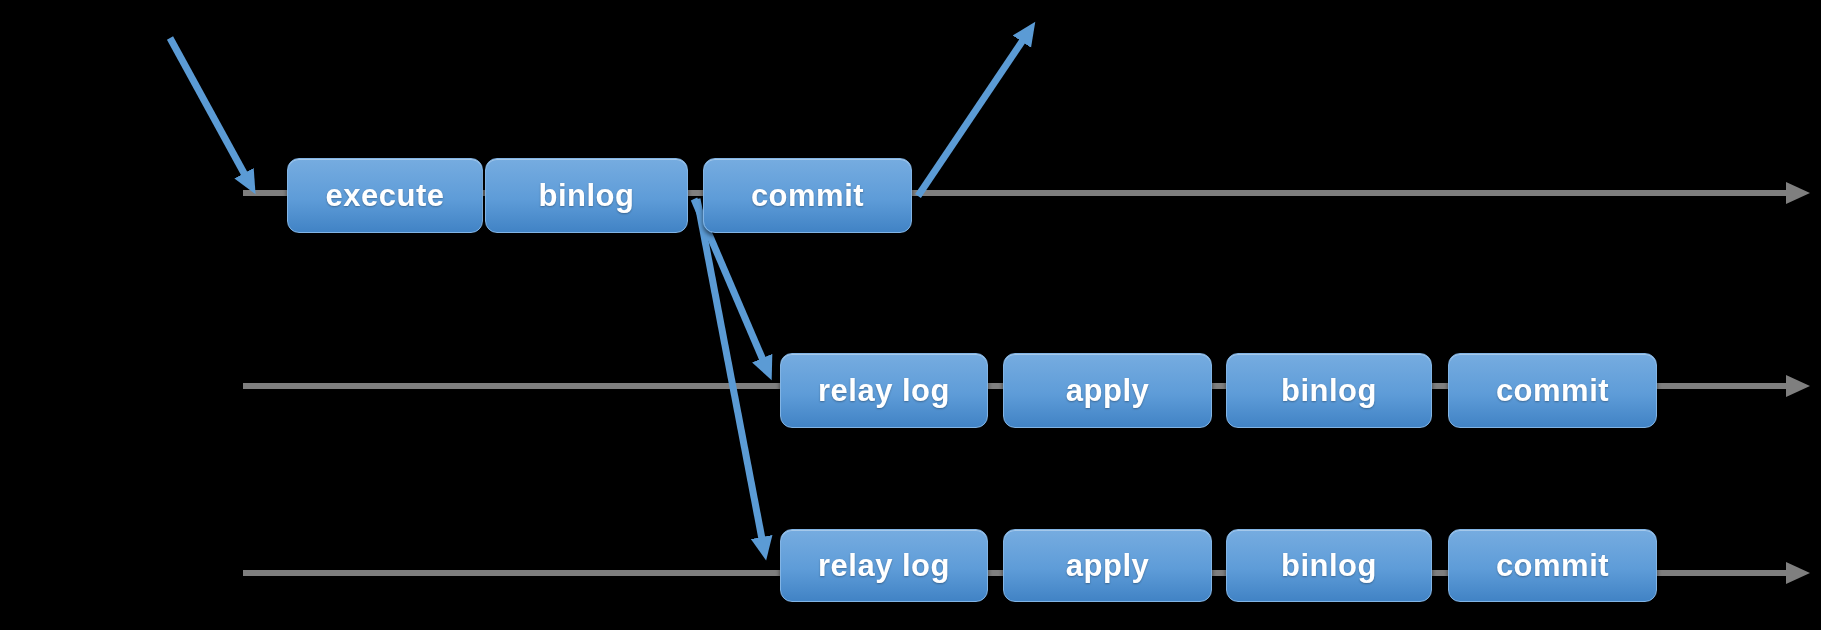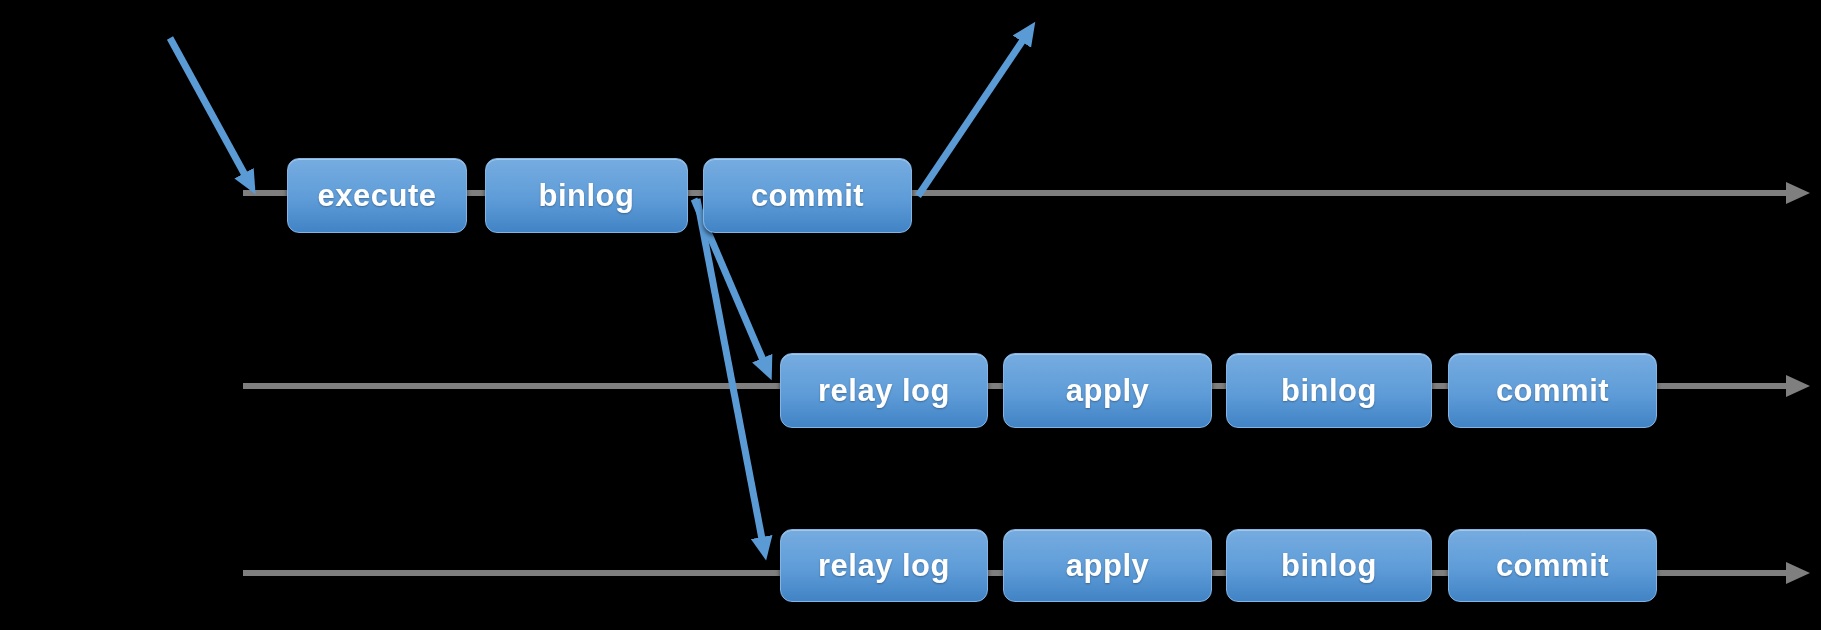--- a/index.html
+++ b/index.html
@@ -49,21 +49,21 @@
     <line class="timeline" x1="243" y1="193" x2="1788" y2="193" marker-end="url(#grayHead)"></line>
     <line class="timeline" x1="243" y1="386" x2="1788" y2="386" marker-end="url(#grayHead)"></line>
     <line class="timeline" x1="243" y1="573" x2="1788" y2="573" marker-end="url(#grayHead)"></line>
 
     <line class="barrow" x1="170" y1="38" x2="245" y2="175" marker-end="url(#blueHead)"></line>
     <line class="barrow" x1="918" y1="196" x2="1023" y2="40" marker-end="url(#blueHead)"></line>
     <line class="barrow" x1="694" y1="199" x2="763" y2="360" marker-end="url(#blueHead)"></line>
     <line class="barrow" x1="697" y1="199" x2="762" y2="539" marker-end="url(#blueHead)"></line>
   </svg>
 
-  <div class="node" style="left:287px;top:158px;width:180px;height:75px">
+  <div class="node" style="left:287px;top:158px;width:196px;height:75px">
     <span>execute</span>
   </div>
   <div class="node" style="left:485px;top:158px;width:203px;height:75px">
     <span>binlog</span>
   </div>
   <div class="node" style="left:703px;top:158px;width:209px;height:75px">
     <span>commit</span>
   </div>
 
   <div class="node" style="left:780px;top:353px;width:208px;height:75px">

